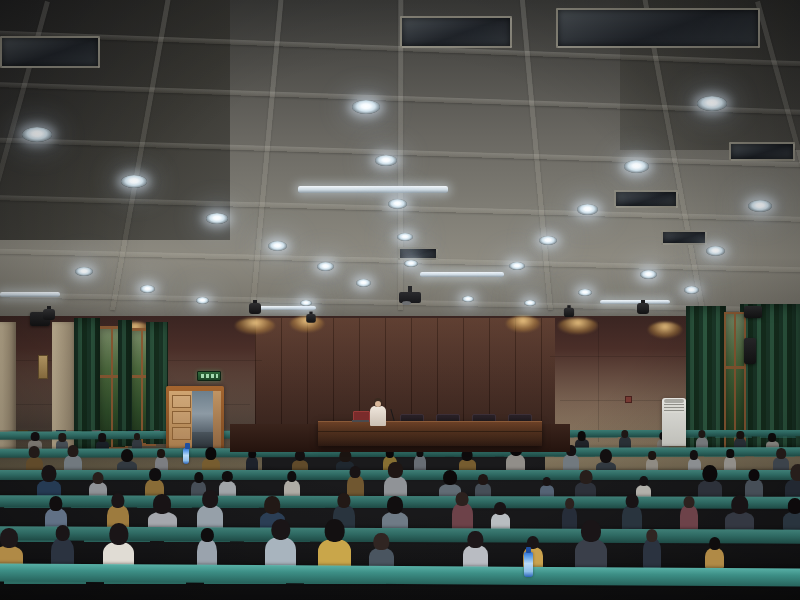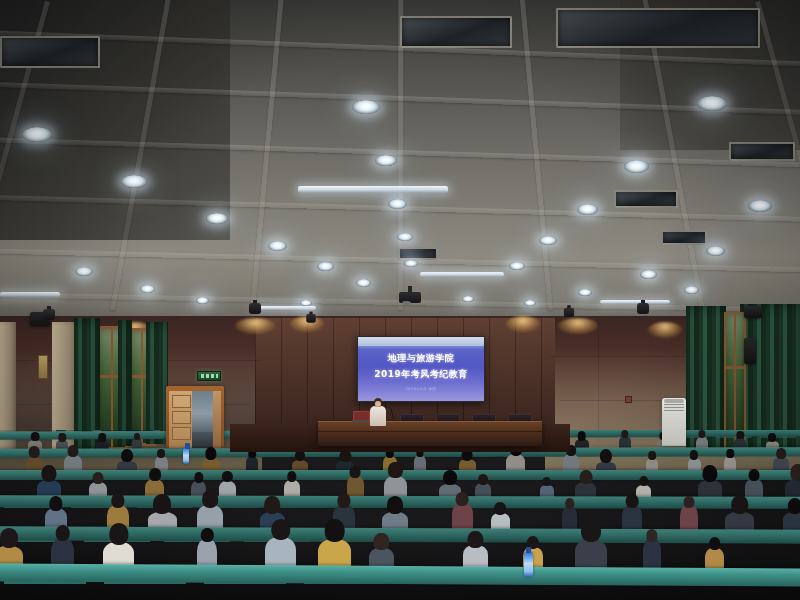--- a/index.html
+++ b/index.html
@@ -315,28 +315,20 @@
     <div class="sl-yoke"></div>
       <div class="sl-body"></div>
   </div>
   <div style="position:absolute;left:625px;top:396px;width:5px;height:5px;background:#7a3b34;border:1px solid #4a221e;"></div>
 
   <div class="ac-unit">
     <div class="ac-top"></div>
     <div class="ac-grill"></div>
   </div>
 
-  <div class="screen-frame">
-    <div class="screen">
-      <div class="slide-top"></div>
-      <div class="slide-line slide-l1">地理与旅游学院</div>
-      <div class="slide-line slide-l2">2019年考风考纪教育</div>
-      <div class="slide-line slide-sub">2019年6月 学院</div>
-    </div>
-  </div>
 
   <div id="stagechairs">
       <div class="chair-stage" style="left: 400px; width: 22px;"></div>
       <div class="chair-stage" style="left: 436px; width: 22px;"></div>
       <div class="chair-stage" style="left: 472px; width: 22px;"></div>
       <div class="chair-stage" style="left: 508px; width: 22px;"></div>
     </div>
   <div class="speaker-person">
     <div class="sp-body"></div>
       <div class="sp-head"></div>

